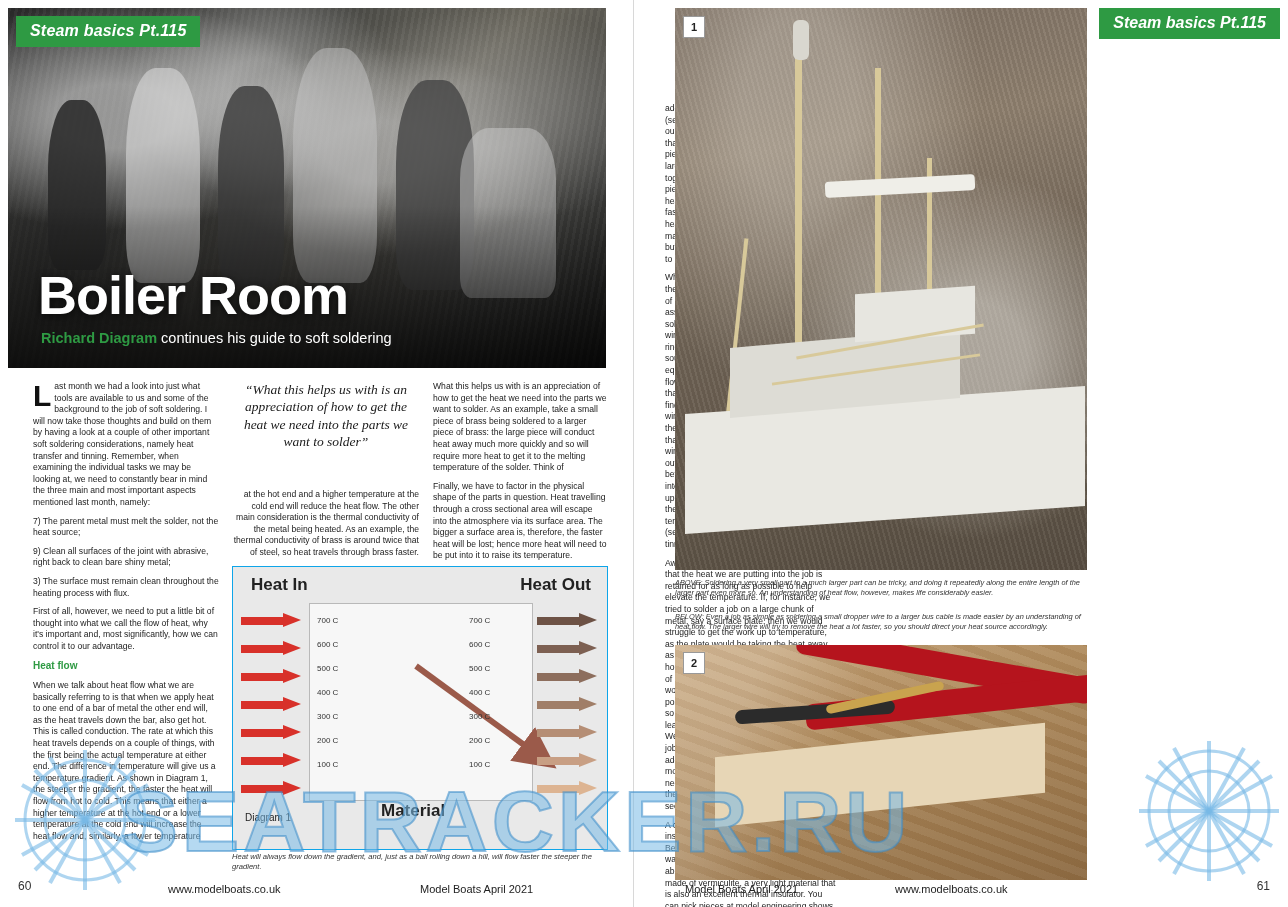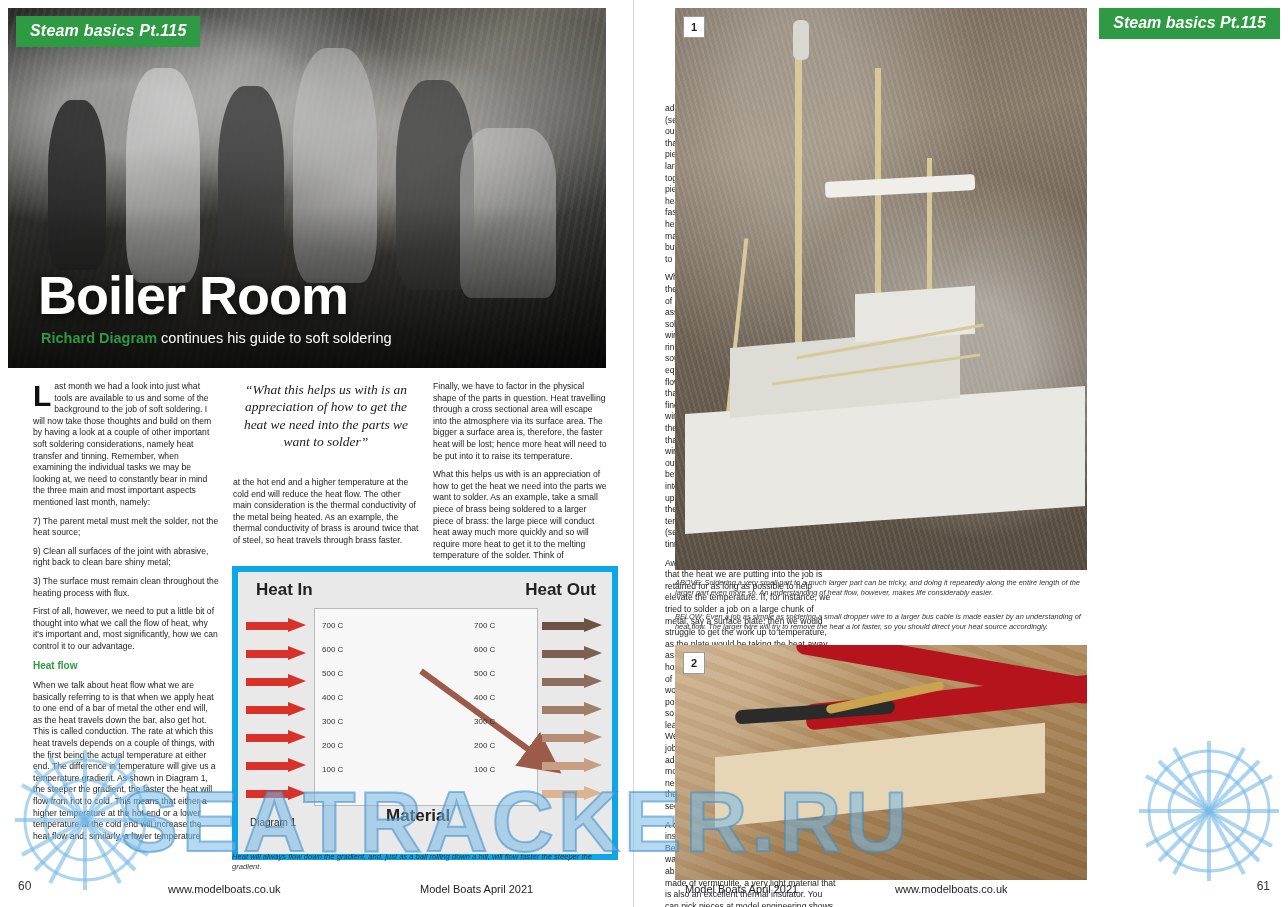--- a/index.html
+++ b/index.html
@@ -81,21 +81,21 @@
 
   .pullquote{
     position:absolute;left:233px;top:381px;width:186px;
     font-family:"Liberation Serif", serif;font-style:italic;
     font-size:13.5px;line-height:1.28;text-align:center;color:#1a1a1a;
   }
 
   
   .diagram{
     position:absolute;left:232px;top:566px;width:374px;height:282px;
-    background:#e9e9e9;border:6px solid #0ea5e9;
+    background:#e9e9e9;border:1px solid #0ea5e9;
   }
   .diag-title{position:absolute;font-weight:bold;font-size:17px;color:#222;}
   .diag-inner{
     position:absolute;left:76px;top:36px;width:222px;height:196px;
     background:#f7f7f7;border:1px solid #b9b9b9;
   }
   .scale-l{position:absolute;left:84px;top:42px;width:46px;}
   .scale-r{position:absolute;left:236px;top:42px;width:46px;}
   .scale-l div,.scale-r div{font-size:8px;color:#333;height:24px;line-height:24px;}
   .arrow-in{position:absolute;left:8px;width:62px;height:15px;}
@@ -200,27 +200,27 @@
       <p>7) The parent metal must melt the solder, not the heat source;</p>
       <p>9) Clean all surfaces of the joint with abrasive, right back to clean bare shiny metal;</p>
       <p>3) The surface must remain clean throughout the heating process with flux.</p>
       <p>First of all, however, we need to put a little bit of thought into what we call the flow of heat, why it's important and, most significantly, how we can control it to our advantage.</p>
       <p class="subhead">Heat flow</p>
       <p>When we talk about heat flow what we are basically referring to is that when we apply heat to one end of a bar of metal the other end will, as the heat travels down the bar, also get hot. This is called conduction. The rate at which this heat travels depends on a couple of things, with the first being the actual temperature at either end. The difference in temperature will give us a temperature gradient. As shown in Diagram 1, the steeper the gradient, the faster the heat will flow from hot to cold. This means that either a higher temperature at the hot end or a lower temperature at the cold end will increase the heat flow and, similarly, a lower temperature</p>
     </div>
 
     <div class="pullquote">“What this helps us with is an appreciation of how to get the heat we need into the parts we want to solder”</div>
 
-    <div class="col" style="left:233px;top:477px;width:186px;">
+    <div class="col" style="left:233px;top:489px;width:186px;text-align:right;">
       <p>at the hot end and a higher temperature at the cold end will reduce the heat flow. The other main consideration is the thermal conductivity of the metal being heated. As an example, the thermal conductivity of brass is around twice that of steel, so heat travels through brass faster.</p>
     </div>
 
     <div class="col" style="left:433px;top:381px;width:175px;">
+      <p>What this helps us with is an appreciation of how to get the heat we need into the parts we want to solder. As an example, take a small piece of brass being soldered to a larger piece of brass:  the large piece will conduct heat away much more quickly and so will require more heat to get it to the melting temperature of the solder. Think of</p>
       <p>Finally, we have to factor in the physical shape of the parts in question. Heat travelling through a cross sectional area will escape into the atmosphere via its surface area. The bigger a surface area is, therefore, the faster heat will be lost; hence more heat will need to be put into it to raise its temperature.</p>
-      <p>What this helps us with is an appreciation of how to get the heat we need into the parts we want to solder. As an example, take a small piece of brass being soldered to a larger piece of brass:  the large piece will conduct heat away much more quickly and so will require more heat to get it to the melting temperature of the solder. Think of</p>
     </div>
 
     <div class="diagram">
       <div class="diag-title" style="left:18px;top:8px;">Heat In</div>
       <div class="diag-title" style="right:16px;top:8px;">Heat Out</div>
 
       <div class="diag-inner">
         <svg class="grad-arrow" viewBox="0 0 150 110">
           <defs>
             <marker id="ah" markerWidth="7" markerHeight="7" refX="4" refY="3.5" orient="auto">

